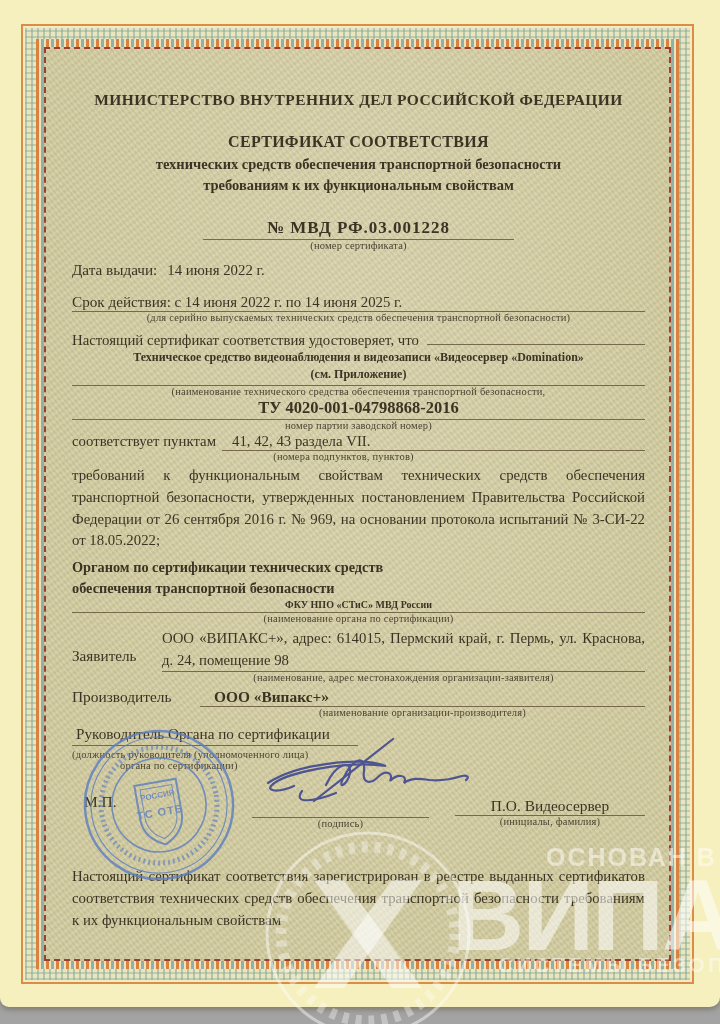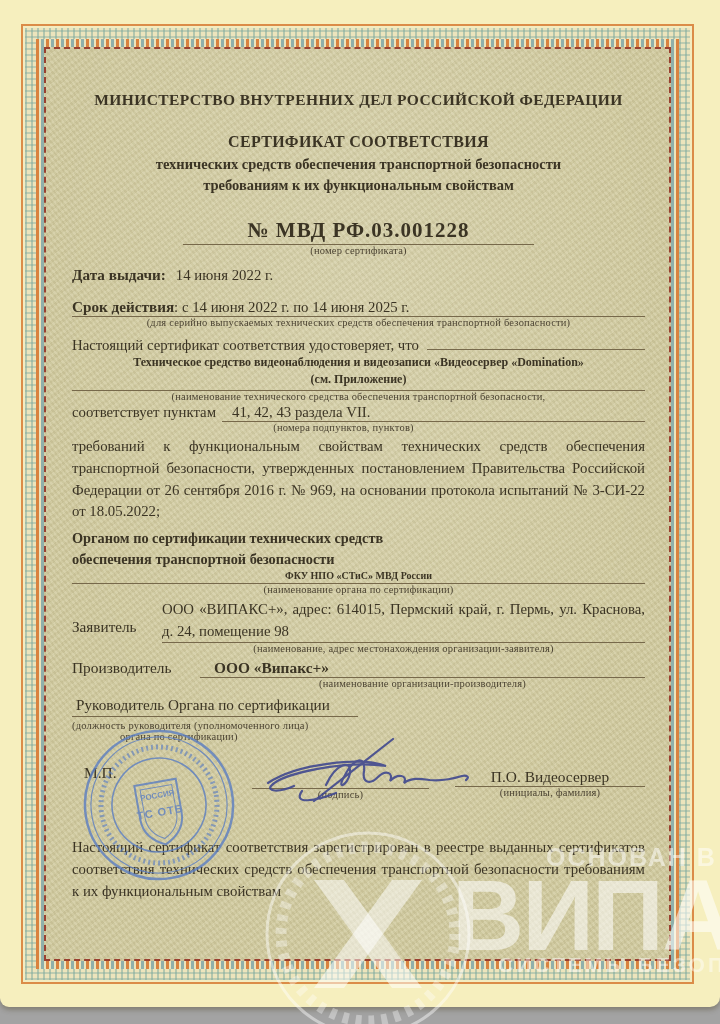--- a/index.html
+++ b/index.html
@@ -30,23 +30,23 @@
   .u{border-bottom:1px solid #77694b}
   .row{display:flex;align-items:baseline}
   .grow{flex:1 1 auto}
   .jt{text-align:justify}
   .ministry{font-size:15.5px;letter-spacing:.4px;margin-top:26px}
   .program{font-size:15px;line-height:1.5;margin-top:20px}
   .titleblk{margin-top:24px}
   .doctitle{font-size:16px;letter-spacing:.3px}
   .docsub{font-size:14.5px;line-height:1.45;margin-top:3px}
   .numblk{margin-top:22px}
-  .certnum{font-size:21px;letter-spacing:1px;display:inline-block;border-bottom:1px solid #77694b;padding:0 64px 1px}
+  .certnum{font-size:17px;letter-spacing:1px;display:inline-block;border-bottom:1px solid #77694b;padding:0 64px 1px}
   .body-sz{font-size:14.8px}
-  .lblb{font-weight:bold;font-size:15.2px}
+  .lblb{font-weight:normal;font-size:15.2px}
   .sig-area{display:flex;margin-top:4px;height:78px}
   .eagle,.stamp,.sig-svg,.wm{position:absolute;pointer-events:none}
   .eagle{left:250px;top:290px;z-index:0;opacity:.85}
   .stamp{left:80px;top:726px;z-index:3}
   .sig-svg{left:262px;top:733px;z-index:3}
   .wm{z-index:6;color:#fff}
   .wm-brand{left:452px;top:858px;font-family:"Liberation Sans",sans-serif;font-weight:bold;
             font-size:100px;letter-spacing:-2px;color:rgba(255,255,255,.55);white-space:nowrap}
   .wm-founded{left:546px;top:843px;font-family:"Liberation Sans",sans-serif;font-weight:bold;
             font-size:25px;letter-spacing:2px;color:rgba(255,255,255,.5);white-space:nowrap}
@@ -113,20 +113,24 @@
               </div>
 
               <div>
                 <div class="c b u" style="font-size:12px;line-height:1.45;padding-bottom:1px">
                   <div>Техническое средство видеонаблюдения и видеозаписи «Видеосервер «Domination»</div>
                   <div>(см. Приложение)</div>
                 </div>
                 <div class="c cap">(наименование технического средства обеспечения транспортной безопасности,</div>
               </div>
 
+              <div style="margin-top:1px">
+                <div class="c b u" style="font-size:16.5px;padding-bottom:1px">ТУ 4020-001-04798868-2016</div>
+                <div class="c cap">номер партии заводской номер)</div>
+              </div>
 
               <div style="margin-top:2px">
                 <div class="row body-sz">
                   <span>соответствует пунктам</span>
                   <span class="grow u" style="margin-left:6px;padding-left:10px">41, 42, 43 раздела VII.</span>
                 </div>
                 <div class="cap" style="text-align:center;padding-right:30px">(номера подпунктов, пунктов)</div>
               </div>
 
               <div class="body-sz jt" style="margin-top:3px;line-height:1.48">требований к функциональным свойствам технических средств обеспечения транспортной безопасности, утвержденных постановлением Правительства Российской Федерации от 26 сентября 2016 г. № 969, на основании протокола испытаний № 3-СИ-22 от 18.05.2022;</div>

